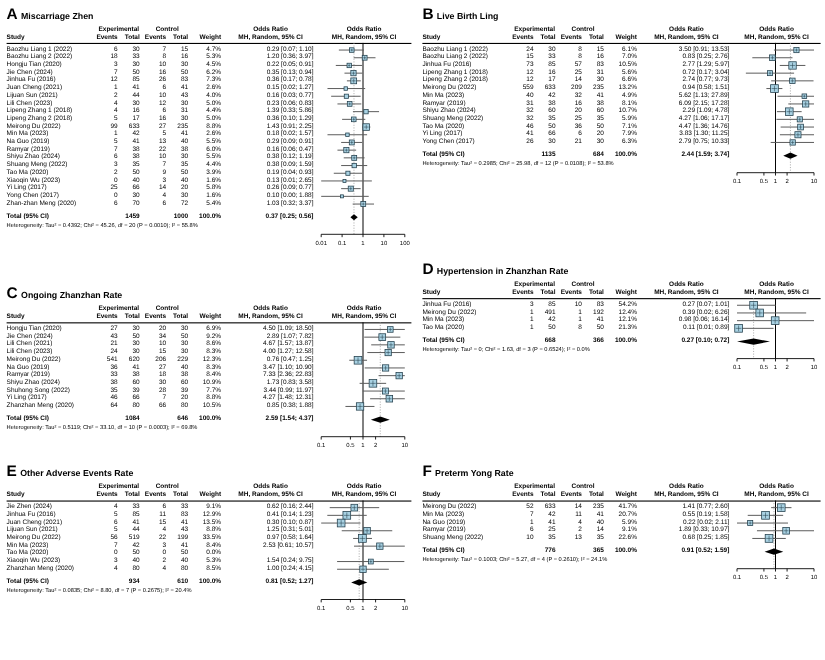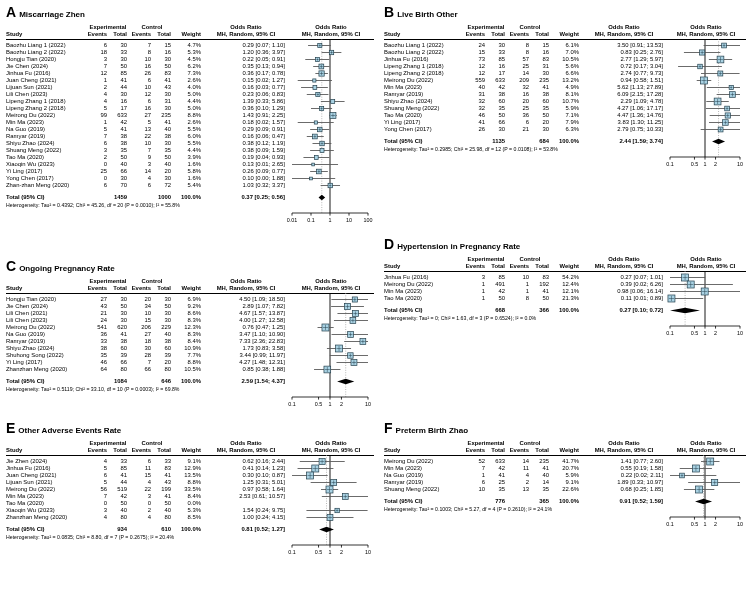--- a/index.html
+++ b/index.html
@@ -314,21 +314,21 @@
             <line x1="343" y1="189" x2="343" y2="191.6" stroke="#000" stroke-width="0.8"></line>
             <text x="343" y="198.4" text-anchor="middle" font-size="5.4" fill="#000" font-family="Liberation Sans, sans-serif">10</text>
             <line x1="362" y1="189" x2="362" y2="191.6" stroke="#000" stroke-width="0.8"></line>
             <text x="362" y="198.4" text-anchor="middle" font-size="5.4" fill="#000" font-family="Liberation Sans, sans-serif">100</text>
           </svg>
     </div>
   </div>
       <div class="panel panel-C">
     <div class="panel-title-row">
       <span class="panel-letter">C</span>
-      <span class="panel-title">Ongoing Pregnancy Rate</span>
+      <span class="panel-title">Ongoing Zhanzhan Rate</span>
     </div>
     <div class="panel-body">
       <div class="fgrid">
             <div class="c" style="grid-column: 1;"></div>
             <div class="c b ctr" style="grid-column: 2 / 4;">Experimental</div>
             <div class="c b ctr" style="grid-column: 4 / 6;">Control</div>
             <div class="c" style="grid-column: 6;"></div>
             <div class="c b ctr" style="grid-column: 7;">Odds Ratio</div>
             <div class="c b ctr" style="grid-column: 8;">Odds Ratio</div>
             <div class="c b" style="grid-column: 1;">Study</div>
@@ -652,21 +652,21 @@
             <line x1="362" y1="105" x2="362" y2="107.6" stroke="#000" stroke-width="0.8"></line>
             <text x="362" y="114.4" text-anchor="middle" font-size="5.4" fill="#000" font-family="Liberation Sans, sans-serif">10</text>
           </svg>
     </div>
   </div>
     </div>
   <div id="col-right">
       <div class="panel panel-B">
     <div class="panel-title-row">
       <span class="panel-letter">B</span>
-      <span class="panel-title">Live Birth Other</span>
+      <span class="panel-title">Live Birth Ling</span>
     </div>
     <div class="panel-body">
       <div class="fgrid">
             <div class="c" style="grid-column: 1;"></div>
             <div class="c b ctr" style="grid-column: 2 / 4;">Experimental</div>
             <div class="c b ctr" style="grid-column: 4 / 6;">Control</div>
             <div class="c" style="grid-column: 6;"></div>
             <div class="c b ctr" style="grid-column: 7;">Odds Ratio</div>
             <div class="c b ctr" style="grid-column: 8;">Odds Ratio</div>
             <div class="c b" style="grid-column: 1;">Study</div>
@@ -858,21 +858,21 @@
             <line x1="331.5360498482394" y1="133" x2="331.5360498482394" y2="135.6" stroke="#000" stroke-width="0.8"></line>
             <text x="331.5360498482394" y="142.4" text-anchor="middle" font-size="5.4" fill="#000" font-family="Liberation Sans, sans-serif">2</text>
             <line x1="356" y1="133" x2="356" y2="135.6" stroke="#000" stroke-width="0.8"></line>
             <text x="356" y="142.4" text-anchor="middle" font-size="5.4" fill="#000" font-family="Liberation Sans, sans-serif">10</text>
           </svg>
     </div>
   </div>
       <div class="panel panel-D">
     <div class="panel-title-row">
       <span class="panel-letter">D</span>
-      <span class="panel-title">Hypertension in Pregnancy Rate</span>
+      <span class="panel-title">Hypertension in Zhanzhan Rate</span>
     </div>
     <div class="panel-body">
       <div class="fgrid">
             <div class="c" style="grid-column: 1;"></div>
             <div class="c b ctr" style="grid-column: 2 / 4;">Experimental</div>
             <div class="c b ctr" style="grid-column: 4 / 6;">Control</div>
             <div class="c" style="grid-column: 6;"></div>
             <div class="c b ctr" style="grid-column: 7;">Odds Ratio</div>
             <div class="c b ctr" style="grid-column: 8;">Odds Ratio</div>
             <div class="c b" style="grid-column: 1;">Study</div>
@@ -956,21 +956,21 @@
             <line x1="331.5360498482394" y1="70" x2="331.5360498482394" y2="72.6" stroke="#000" stroke-width="0.8"></line>
             <text x="331.5360498482394" y="79.4" text-anchor="middle" font-size="5.4" fill="#000" font-family="Liberation Sans, sans-serif">2</text>
             <line x1="356" y1="70" x2="356" y2="72.6" stroke="#000" stroke-width="0.8"></line>
             <text x="356" y="79.4" text-anchor="middle" font-size="5.4" fill="#000" font-family="Liberation Sans, sans-serif">10</text>
           </svg>
     </div>
   </div>
       <div class="panel panel-F">
     <div class="panel-title-row">
       <span class="panel-letter">F</span>
-      <span class="panel-title">Preterm Birth Zhao</span>
+      <span class="panel-title">Preterm Yong Rate</span>
     </div>
     <div class="panel-body">
       <div class="fgrid">
             <div class="c" style="grid-column: 1;"></div>
             <div class="c b ctr" style="grid-column: 2 / 4;">Experimental</div>
             <div class="c b ctr" style="grid-column: 4 / 6;">Control</div>
             <div class="c" style="grid-column: 6;"></div>
             <div class="c b ctr" style="grid-column: 7;">Odds Ratio</div>
             <div class="c b ctr" style="grid-column: 8;">Odds Ratio</div>
             <div class="c b" style="grid-column: 1;">Study</div>

